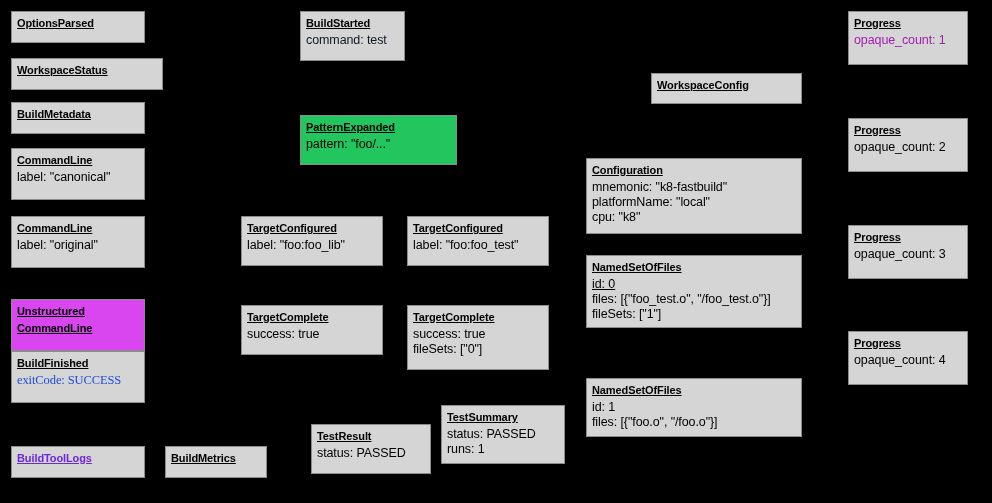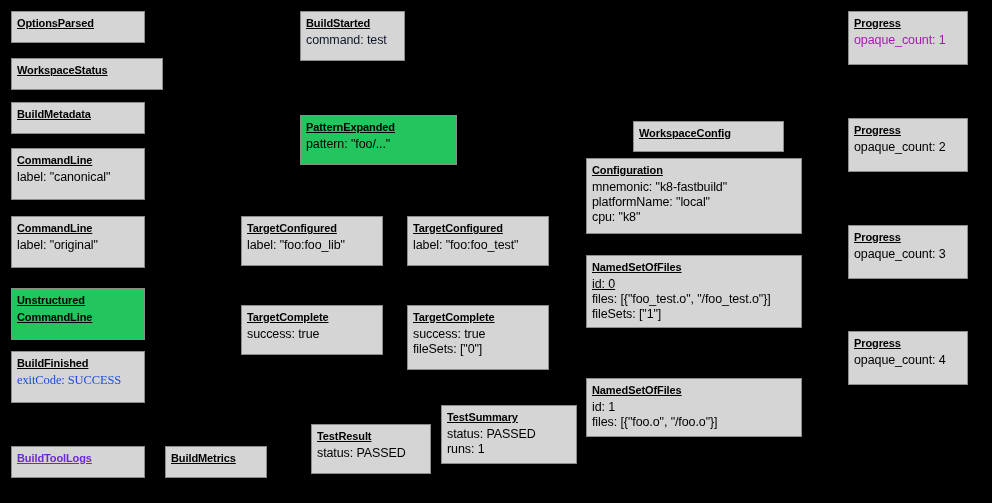--- a/index.html
+++ b/index.html
@@ -62,21 +62,21 @@
     </div>
     <div class="node" style="left: 848px; top: 11px; width: 120px; height: 54px; background: rgb(213, 213, 213); border-color: rgb(140, 140, 140);">
       <span class="node-title" style="color: rgb(0, 0, 0);">Progress</span>
       <span class="node-fields">
         <span class="node-field" style="color: #a21caf;">opaque_count: 1</span>
       </span>
     </div>
     <div class="node" style="left: 11px; top: 58px; width: 152px; height: 32px; background: rgb(213, 213, 213); border-color: rgb(140, 140, 140);">
       <span class="node-title" style="color: rgb(0, 0, 0);">WorkspaceStatus</span>
     </div>
-    <div class="node" style="left: 633px; top: 73px; width: 151px; height: 31px; background: rgb(213, 213, 213); border-color: rgb(140, 140, 140); margin-top: 48px;">
+    <div class="node" style="left: 651px; top: 73px; width: 151px; height: 31px; background: rgb(213, 213, 213); border-color: rgb(140, 140, 140);">
       <span class="node-title" style="color: rgb(0, 0, 0);">WorkspaceConfig</span>
     </div>
     <div class="node" style="left: 11px; top: 102px; width: 134px; height: 32px; background: rgb(213, 213, 213); border-color: rgb(140, 140, 140);">
       <span class="node-title" style="color: rgb(0, 0, 0);">BuildMetadata</span>
     </div>
     <div class="node" style="left: 300px; top: 115px; width: 157px; height: 50px; background: #22c55e; border-color: rgb(140, 140, 140);">
       <span class="node-title" style="color: rgb(0, 0, 0);">PatternExpanded</span>
       <span class="node-fields">
         <span class="node-field" style="color: rgb(0, 0, 0);">pattern: "foo/..."</span>
       </span>
@@ -126,21 +126,21 @@
       </span>
     </div>
     <div class="node" style="left: 586px; top: 255px; width: 216px; height: 73px; background: rgb(213, 213, 213); border-color: rgb(140, 140, 140);">
       <span class="node-title" style="color: rgb(0, 0, 0);">NamedSetOfFiles</span>
       <span class="node-fields">
         <span class="node-field" style="color: rgb(0, 0, 0); text-decoration: underline;">id: 0</span>
         <span class="node-field" style="color: rgb(0, 0, 0);">files: [{"foo_test.o", "/foo_test.o"}]</span>
         <span class="node-field" style="color: rgb(0, 0, 0);">fileSets: ["1"]</span>
       </span>
     </div>
-    <div class="node" style="left: 11px; top: 288px; width: 134px; height: 52px; background: #22c55e; border-color: rgb(140, 140, 140);">
+    <div class="node" style="left: 11px; top: 299px; width: 134px; height: 52px; background: #d946ef; border-color: rgb(140, 140, 140);">
       <span class="node-title" style="color: rgb(0, 0, 0);">Unstructured
 CommandLine</span>
     </div>
     <div class="node" style="left: 241px; top: 305px; width: 142px; height: 50px; background: rgb(213, 213, 213); border-color: rgb(140, 140, 140);">
       <span class="node-title" style="color: rgb(0, 0, 0);">TargetComplete</span>
       <span class="node-fields">
         <span class="node-field" style="color: rgb(0, 0, 0);">success: true</span>
       </span>
     </div>
     <div class="node" style="left: 407px; top: 305px; width: 142px; height: 65px; background: rgb(213, 213, 213); border-color: rgb(140, 140, 140);">
@@ -162,21 +162,21 @@
         <span class="node-field" style="color: #1d4ed8; font-family: Liberation Serif, serif;">exitCode: SUCCESS</span>
       </span>
     </div>
     <div class="node" style="left: 586px; top: 378px; width: 216px; height: 59px; background: rgb(213, 213, 213); border-color: rgb(140, 140, 140);">
       <span class="node-title" style="color: rgb(0, 0, 0);">NamedSetOfFiles</span>
       <span class="node-fields">
         <span class="node-field" style="color: rgb(0, 0, 0);">id: 1</span>
         <span class="node-field" style="color: rgb(0, 0, 0);">files: [{"foo.o", "/foo.o"}]</span>
       </span>
     </div>
-    <div class="node" style="left: 441px; top: 405px; width: 136px; height: 59px; background: rgb(213, 213, 213); border-color: rgb(140, 140, 140);">
+    <div class="node" style="left: 441px; top: 405px; width: 124px; height: 59px; background: rgb(213, 213, 213); border-color: rgb(140, 140, 140);">
       <span class="node-title" style="color: rgb(0, 0, 0);">TestSummary</span>
       <span class="node-fields">
         <span class="node-field" style="color: rgb(0, 0, 0);">status: PASSED</span>
         <span class="node-field" style="color: rgb(0, 0, 0);">runs: 1</span>
       </span>
     </div>
     <div class="node" style="left: 311px; top: 424px; width: 120px; height: 50px; background: rgb(213, 213, 213); border-color: rgb(140, 140, 140);">
       <span class="node-title" style="color: rgb(0, 0, 0);">TestResult</span>
       <span class="node-fields">
         <span class="node-field" style="color: rgb(0, 0, 0);">status: PASSED</span>

